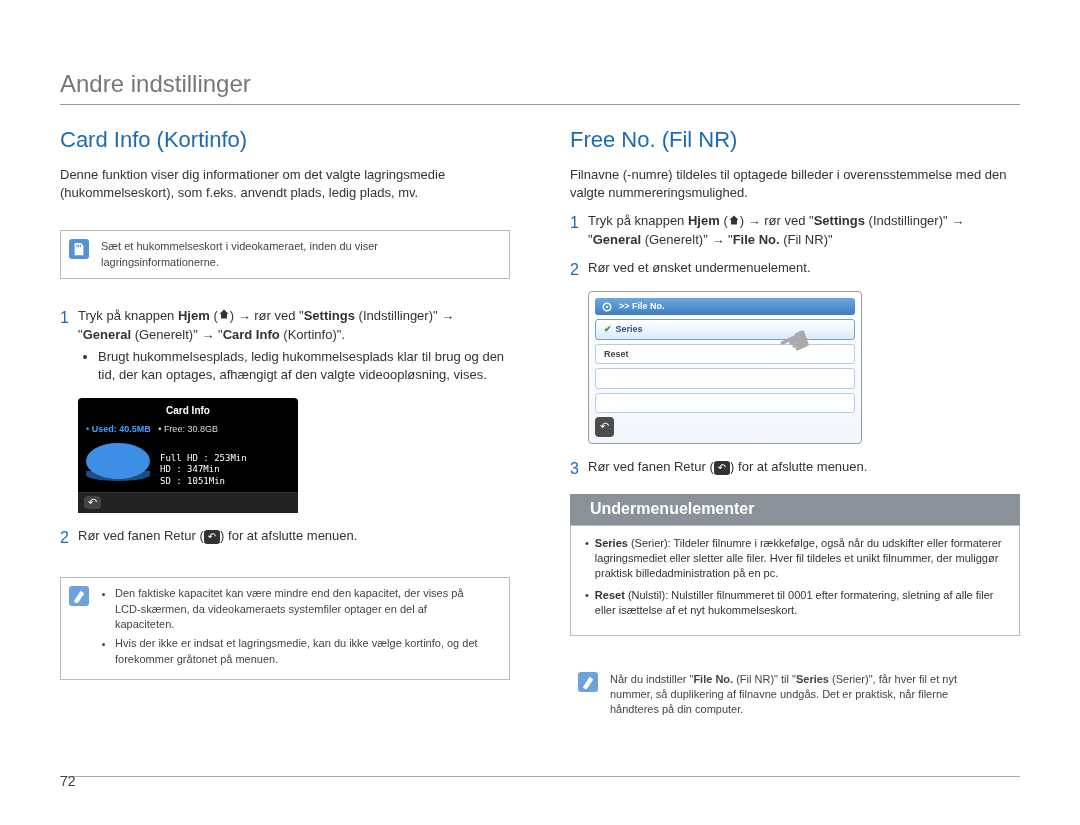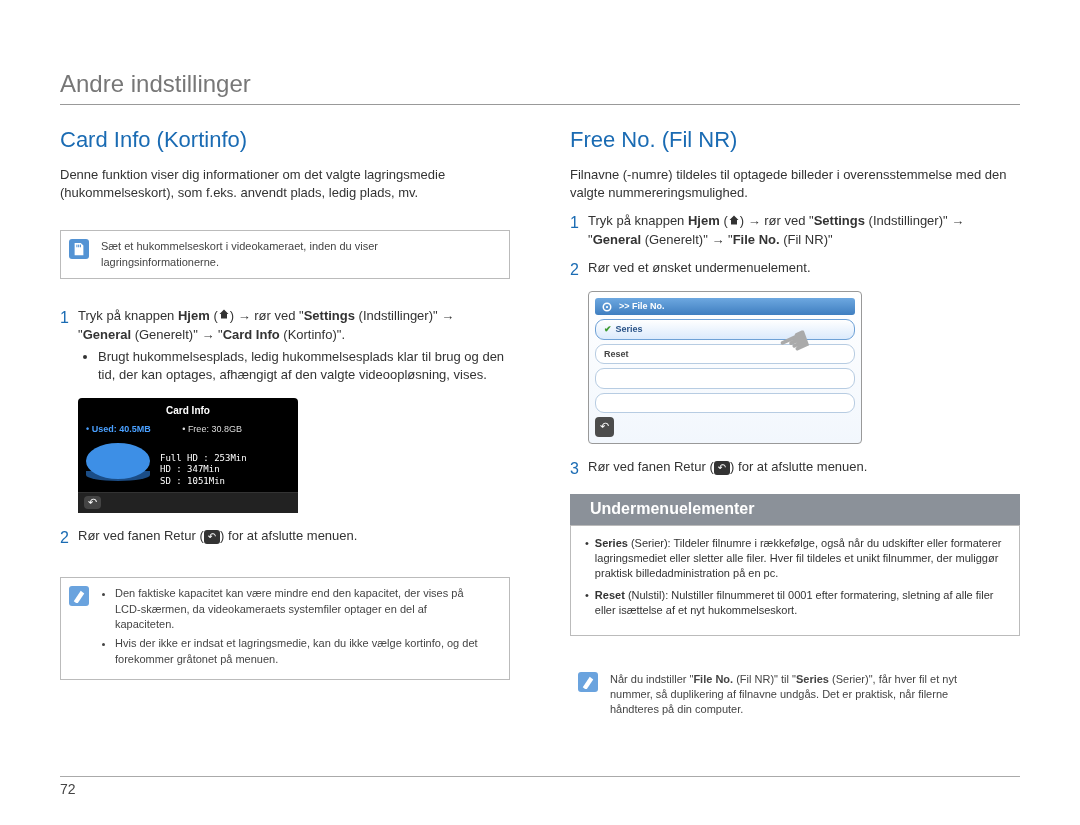--- a/index.html
+++ b/index.html
@@ -95,21 +95,21 @@
     text-align: center;
     font-size: 10px;
     font-weight: bold;
     padding-bottom: 2px;
   }
   .ci-stats {
     font-size: 9px;
     padding: 3px 8px;
   }
   .ci-stats .used { color: #4aa0ff; font-weight: bold; }
-  .ci-stats .free { color: #ddd; margin-left: 24px; }
+  .ci-stats .free { color: #ddd; }
   .ci-body {
     display: flex;
     padding: 4px 8px 4px 8px;
     align-items: center;
     gap: 10px;
   }
   .pie {
     width: 64px;
     height: 44px;
     position: relative;
@@ -180,21 +180,21 @@
     padding: 2px 6px;
     font-size: 9px;
     gap: 6px;
     font-weight: bold;
   }
   .gear-ic {
     width: 12px; height: 12px;
   }
   .fn-row {
     border: 1px solid #b7cce2;
-    border-radius: 9px;
+    border-radius: 3px;
     padding: 3px 8px;
     margin-top: 4px;
     background: #fff;
     font-size: 9px;
     font-weight: bold;
     color: #444;
   }
   .fn-row.sel {
     background: linear-gradient(#fff, #dbeafc);
     color: #2a5388;
@@ -233,21 +233,21 @@
     margin-top: 14px;
   }
   .def-list {
     border: 1px solid #bbb;
     padding: 10px 14px;
     font-size: 11px;
   }
   .def-list .item { margin-bottom: 6px; display: flex; }
   .page-num {
     position: absolute;
-    bottom: 28px;
+    bottom: 36px;
     left: 60px;
     font-size: 14px;
     color: #444;
   }
   .hline {
     position: absolute;
     bottom: 48px;
     left: 60px;
     right: 60px;
     border-top: 1px solid #aaa;

